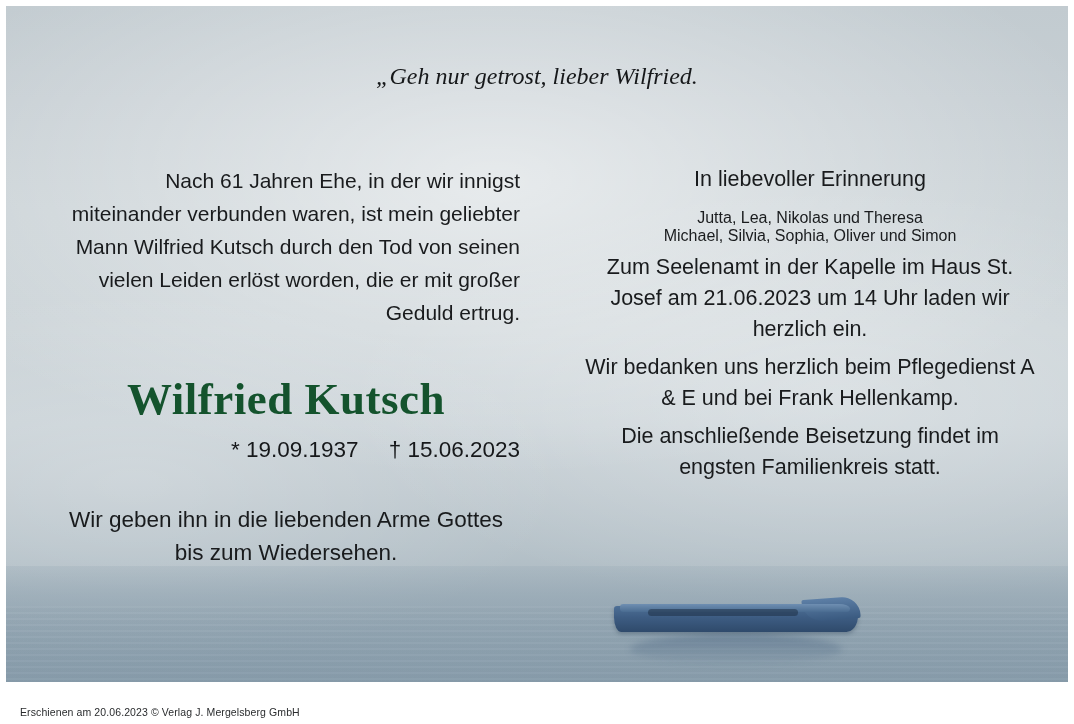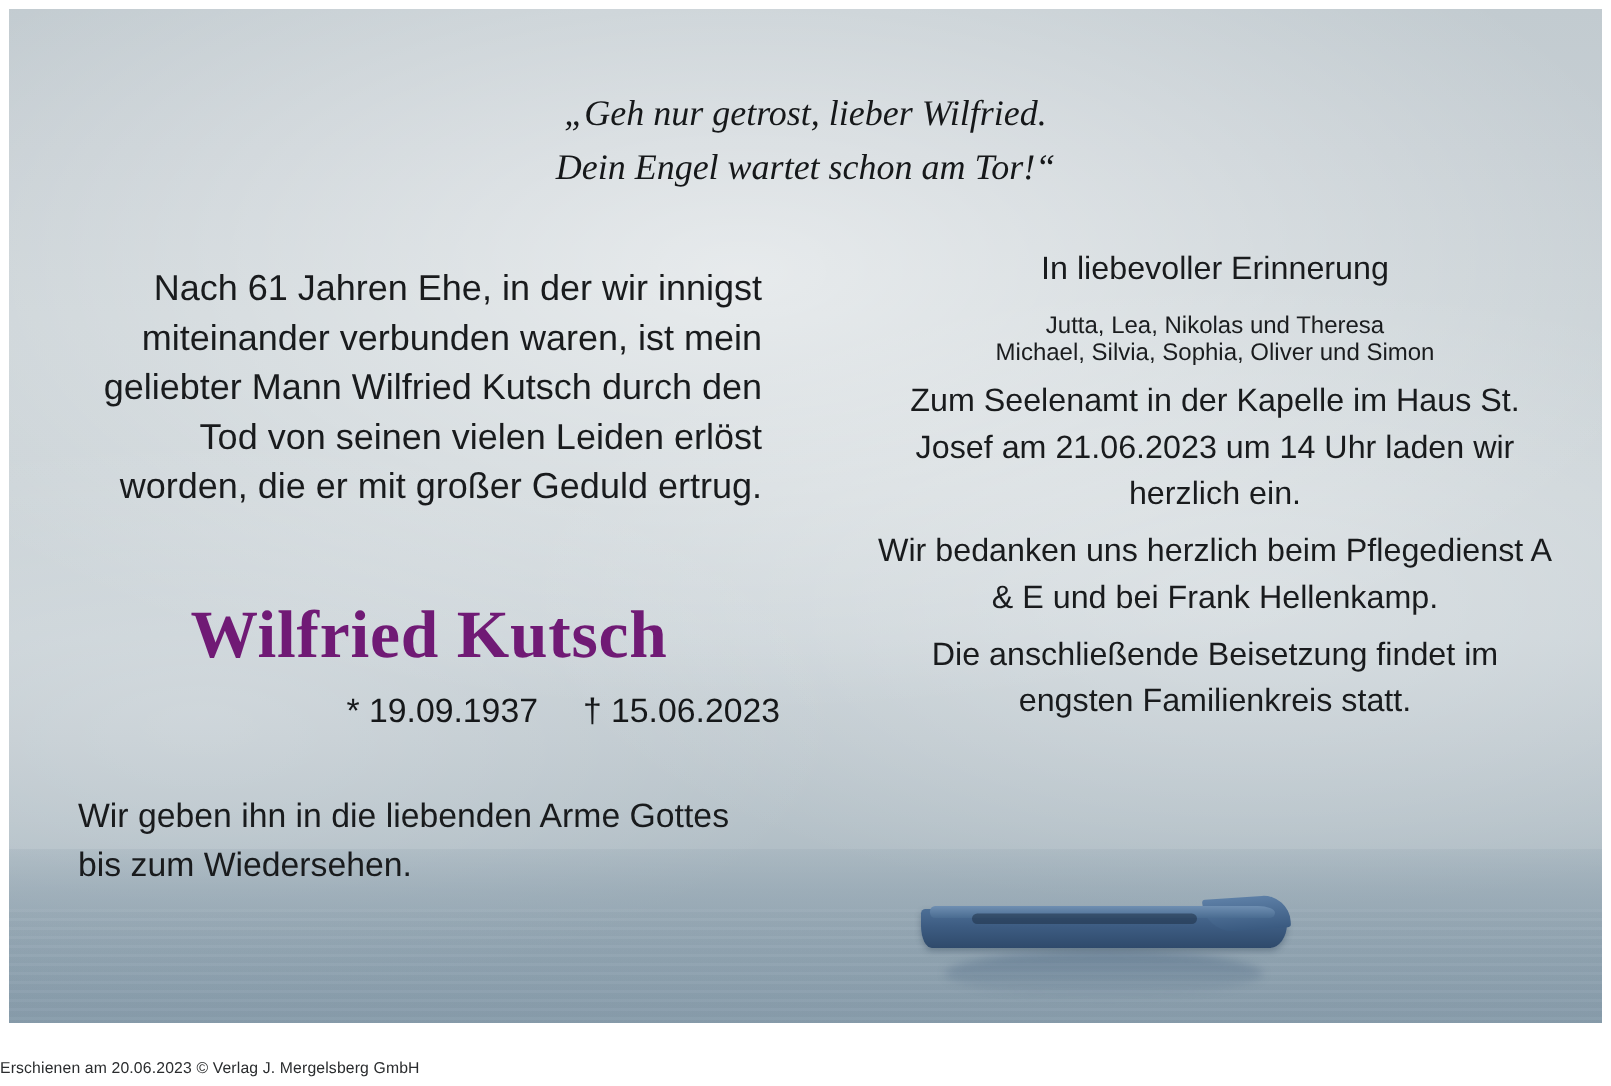--- a/index.html
+++ b/index.html
@@ -165,51 +165,51 @@
   .quote div { white-space: nowrap; }
 
   .col-left {
     position: absolute;
     left: 46px;
     top: 158px;
     width: 468px;
     text-align: right;
   }
   .col-left p.intro {
-    margin: 12px;
-    font-size: 24px;
+    margin: 0;
+    font-size: 21px;
     line-height: 33px;
     color: #191b1d;
   }
   .name {
     margin: 0;
     padding-top: 44px;
     text-align: center;
     font-family: "Liberation Serif", serif;
     font-weight: bold;
     font-size: 45px;
     line-height: 52px;
     letter-spacing: 0.5px;
-    color: #701a75;
+    color: #14532d;
   }
   .dates {
     margin: 0;
     padding-top: 10px;
     text-align: right;
     font-size: 22.5px;
     line-height: 30px;
     color: #16181a;
   }
   .dates .gap { display: inline-block; width: 30px; }
   .closing {
     margin: 0;
     padding-top: 38px;
     font-size: 22.5px;
     line-height: 33px;
-    text-align: left;
+    text-align: center;
     color: #191b1d;
   }
 
   .col-right {
     position: absolute;
     left: 578px;
     top: 158px;
     width: 452px;
     text-align: center;
   }
@@ -221,21 +221,21 @@
   }
   .col-right p + p { margin-top: 7px; }
   .survivors {
     margin-top: 14px !important;
     font-weight: bold;
     color: #101214;
   }
 
   .footer {
     position: absolute;
-    left: 0;
+    left: 20px;
     bottom: 5px;
     font-size: 10.5px;
     line-height: 14px;
     color: #2a2c2e;
     letter-spacing: 0.1px;
   }
 </style>
 </head>
 <body>
 
@@ -253,21 +253,20 @@
       <div class="boat-hull"></div>
       <div class="boat-bow"></div>
       <div class="boat-rim"></div>
       <div class="boat-inner"></div>
     </div>
 
     <div class="content">
 
       <div class="quote">
         <div>„Geh nur getrost, lieber Wilfried.</div>
-        <div>Dein Engel wartet schon am Tor!“</div>
       </div>
 
       <div class="col-left">
         <p class="intro">Nach 61 Jahren Ehe, in der wir innigst miteinander verbunden waren, ist mein geliebter Mann Wilfried Kutsch durch den Tod von seinen vielen Leiden erlöst worden, die er mit großer Geduld ertrug.</p>
         <p class="name">Wilfried Kutsch</p>
         <p class="dates">
           <span>* 19.09.1937</span><span class="gap"></span><span>† 15.06.2023</span>
         </p>
         <p class="closing">Wir geben ihn in die liebenden Arme Gottes bis zum Wiedersehen.</p>
       </div>

